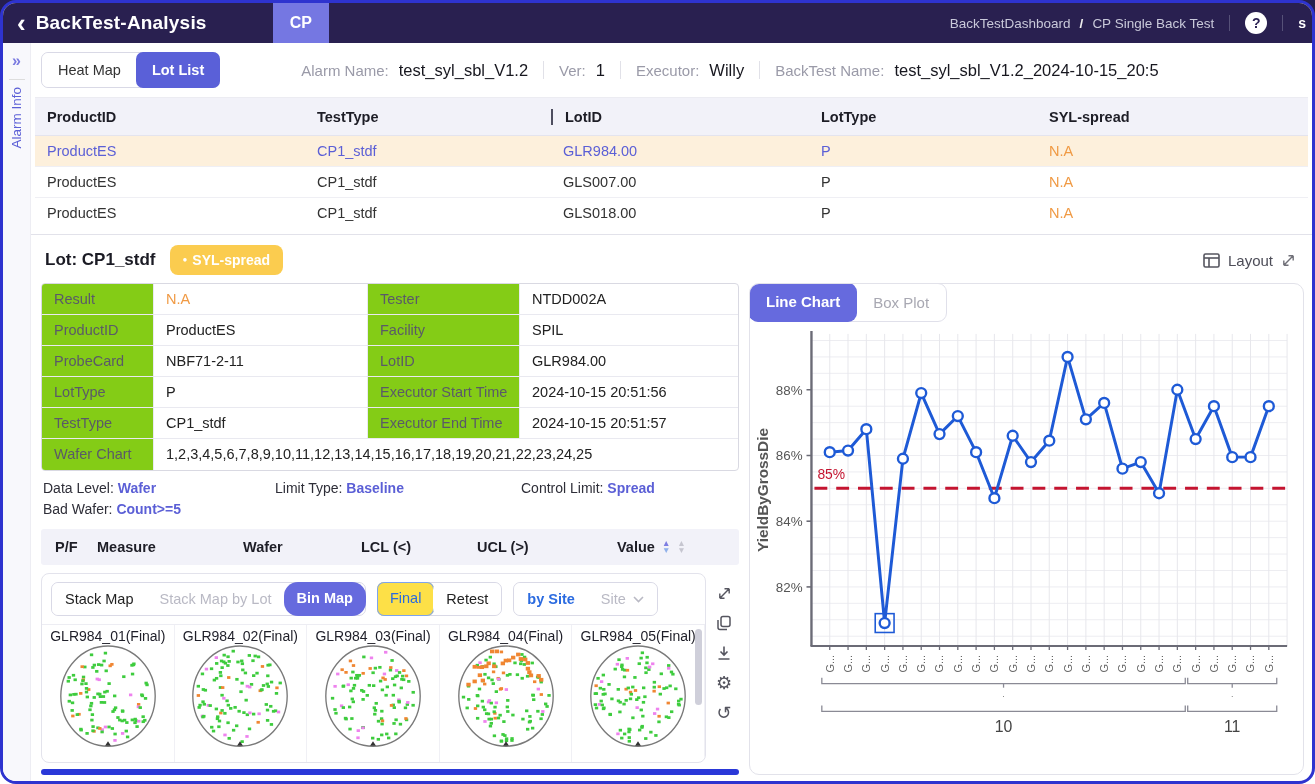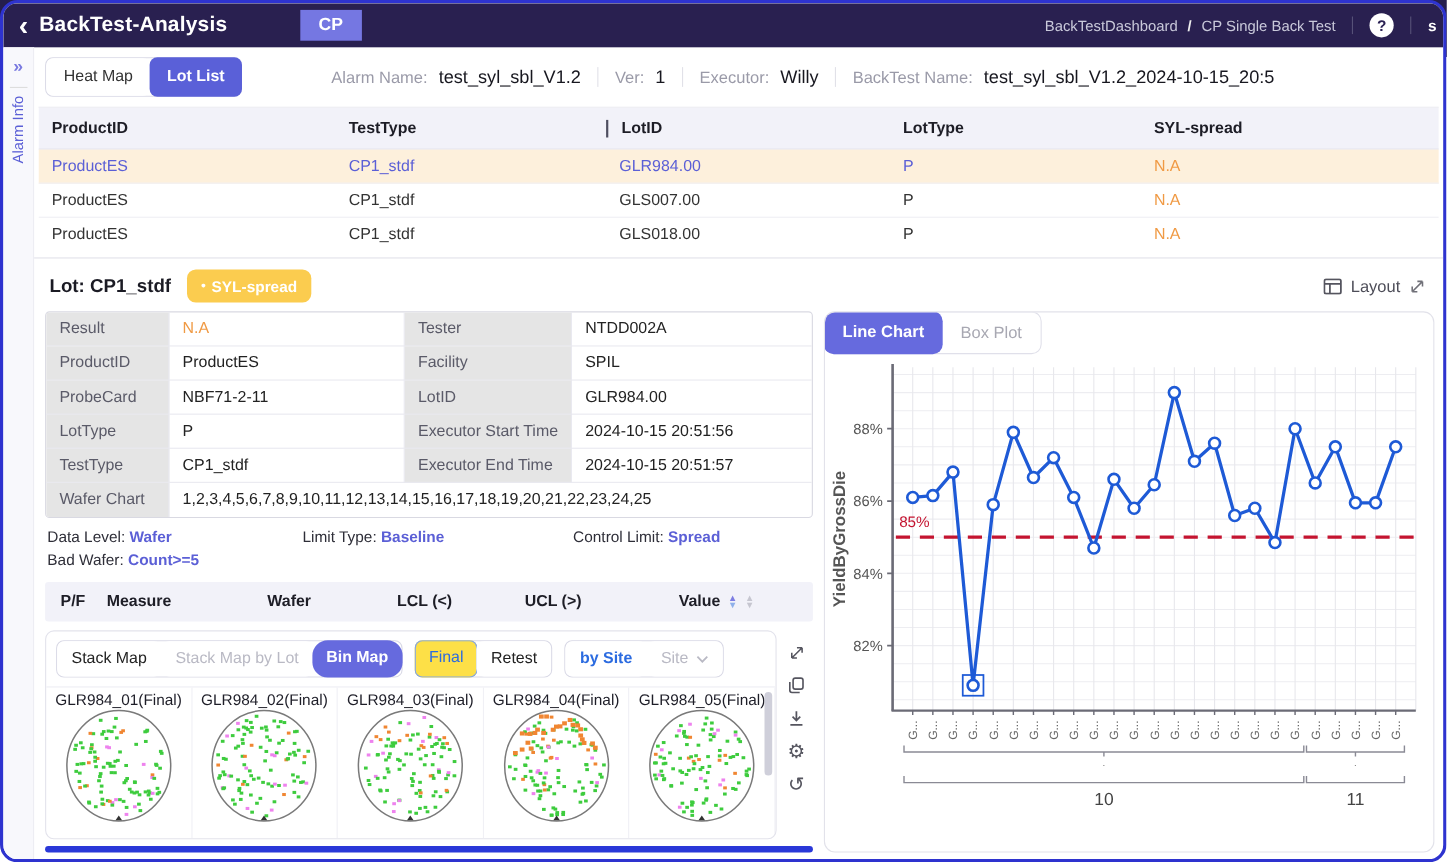--- a/index.html
+++ b/index.html
@@ -2,21 +2,21 @@
 <html><head>
 <meta charset="utf-8">
 <style>
   html,body{margin:0;padding:0;background:linear-gradient(#251e4e 0,#251e4e 52px,#ffffff 52px);font-family:"Liberation Sans",sans-serif;}
   *{box-sizing:border-box;}
   .app{width:1315px;height:784px;border:3px solid #2e33cf;border-radius:16px;overflow:hidden;background:#fff;display:flex;flex-direction:column;}
   
   .hdr{height:40px;background:#292050;display:flex;align-items:center;color:#fff;padding:0 14px;flex:0 0 auto;}
   .back{font-size:26px;line-height:36px;margin-right:10px;cursor:pointer;font-weight:bold;}
   .hdr-title{font-size:19px;margin:0;font-weight:bold;letter-spacing:.2px;}
-  .cp-tab{background:#7577e2;color:#fff;font-weight:bold;font-size:16px;padding:0 17px;height:28px;display:flex;align-items:center;margin-left:66px;}
+  .cp-tab{background:#7577e2;color:#fff;font-weight:bold;font-size:16px;padding:0 17px;height:40px;display:flex;align-items:center;margin-left:66px;}
   .hdr-spacer{flex:1;}
   .crumb{color:#c9c9da;font-size:13.5px;display:flex;gap:9px;align-items:center;white-space:nowrap;}
   .crumb .csep{color:#eee;font-weight:bold;}
   .hdr-div{width:1px;height:16px;background:#565178;margin:0 15px;}
   .help{width:22px;height:22px;border-radius:50%;background:#fff;color:#2a2153;font-weight:bold;font-size:14px;display:flex;align-items:center;justify-content:center;cursor:pointer;}
   .right-trunc{font-size:14px;font-weight:bold;margin-right:-8px;}
   
   .body{flex:1;display:flex;min-height:0;}
   .rail{width:28px;background:#f8f8fc;border-right:1px solid #ededf3;display:flex;flex-direction:column;align-items:center;padding-top:9px;flex:0 0 auto;}
   .collapse{color:#7a7ae0;font-size:16px;font-weight:bold;cursor:pointer;}
@@ -51,21 +51,21 @@
   .badge{background:#fbcc4f;color:#fff;font-weight:bold;font-size:14px;border-radius:8px;padding:7px 13px;margin-left:14px;display:flex;align-items:center;gap:5px;}
   .badge-dot{font-size:8px;line-height:1;}
   .head-spacer{flex:1;}
   .layout-ctl{display:flex;align-items:center;gap:8px;color:#4d4d58;font-size:15px;cursor:pointer;}
   .cols{flex:1;display:flex;min-height:0;padding:4px 8px 6px 10px;gap:10px;}
   .left-col{width:698px;flex:0 0 auto;display:flex;flex-direction:column;min-height:0;}
   .right-col{flex:1;min-width:0;}
   
   .detail{display:grid;grid-template-columns:112px 214px 152px 1fr;border:1px solid #d9d9e2;border-radius:4px;flex:0 0 auto;overflow:hidden;}
   .d-cell{height:31px;line-height:30px;padding-left:12px;font-size:14.5px;border-bottom:1px solid #e9e9f0;border-right:1px solid #e9e9f0;overflow:hidden;white-space:nowrap;}
-  .d-label{background:#e5e5e5;color:#5a5a68;}
+  .d-label{background:#84cc16;color:#5a5a68;}
   .d-value{color:#222;}
   .d-span{grid-column:2/5;}
   .d-last{border-bottom:none;}
   .d-end{border-right:none;}
   
   .meta{padding:9px 2px 2px;font-size:14px;color:#2e2e38;flex:0 0 auto;}
   .meta-row{display:flex;margin-bottom:5px;white-space:nowrap;}
   .m1{width:232px;}.m2{width:246px;}.m3{flex:1;}
   .mb1{width:296px;}.mb2{flex:1;overflow:hidden;}
   .m-val{color:#5b5fd6;font-weight:bold;}

